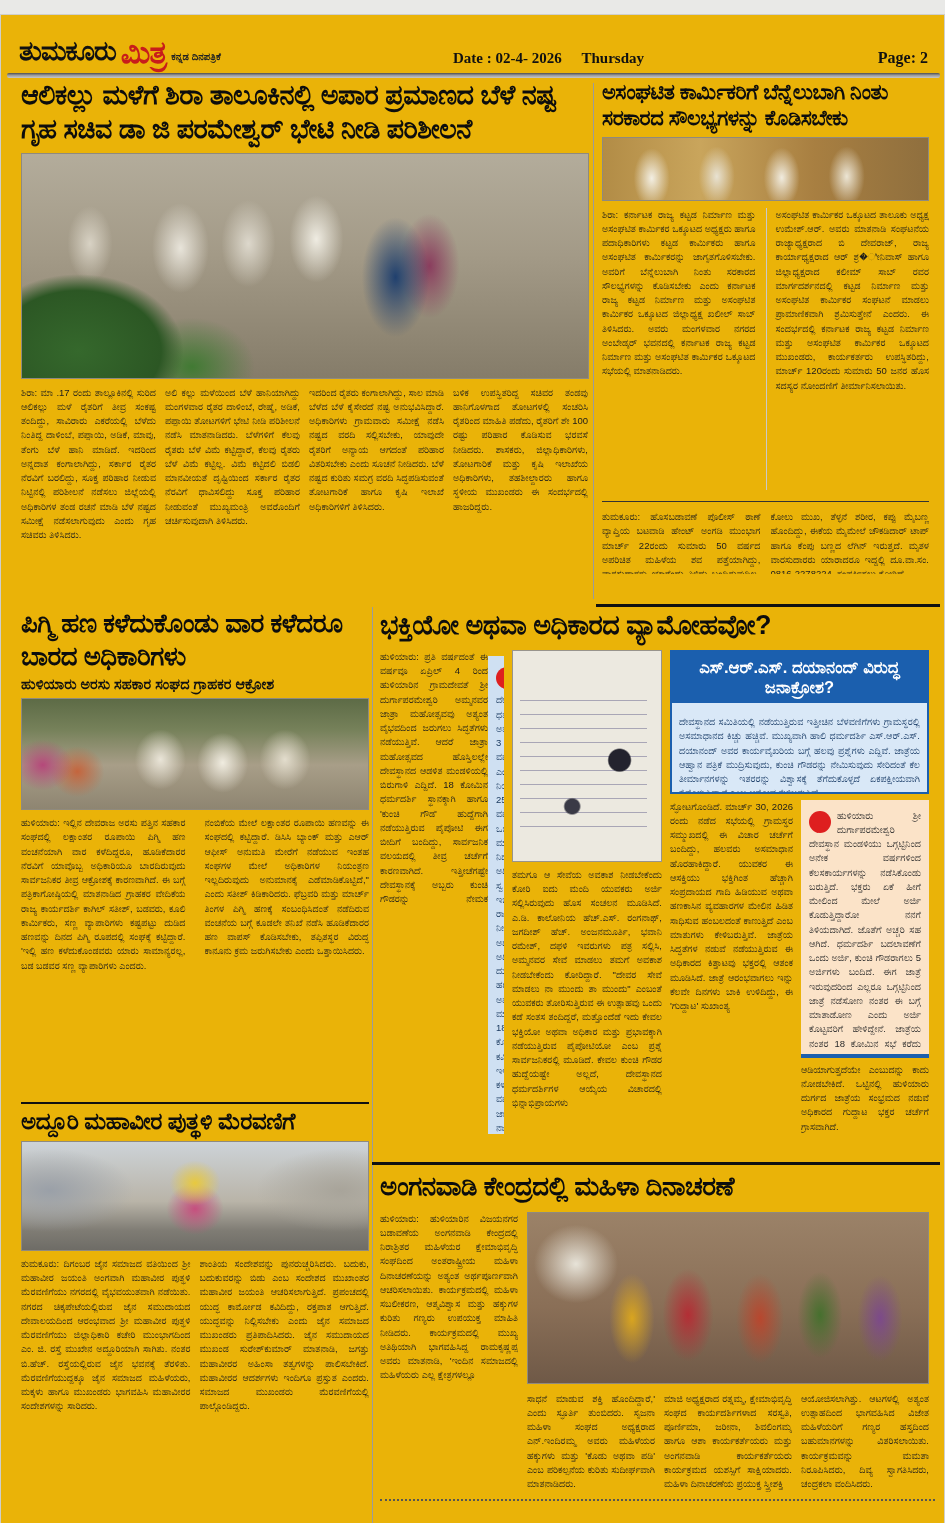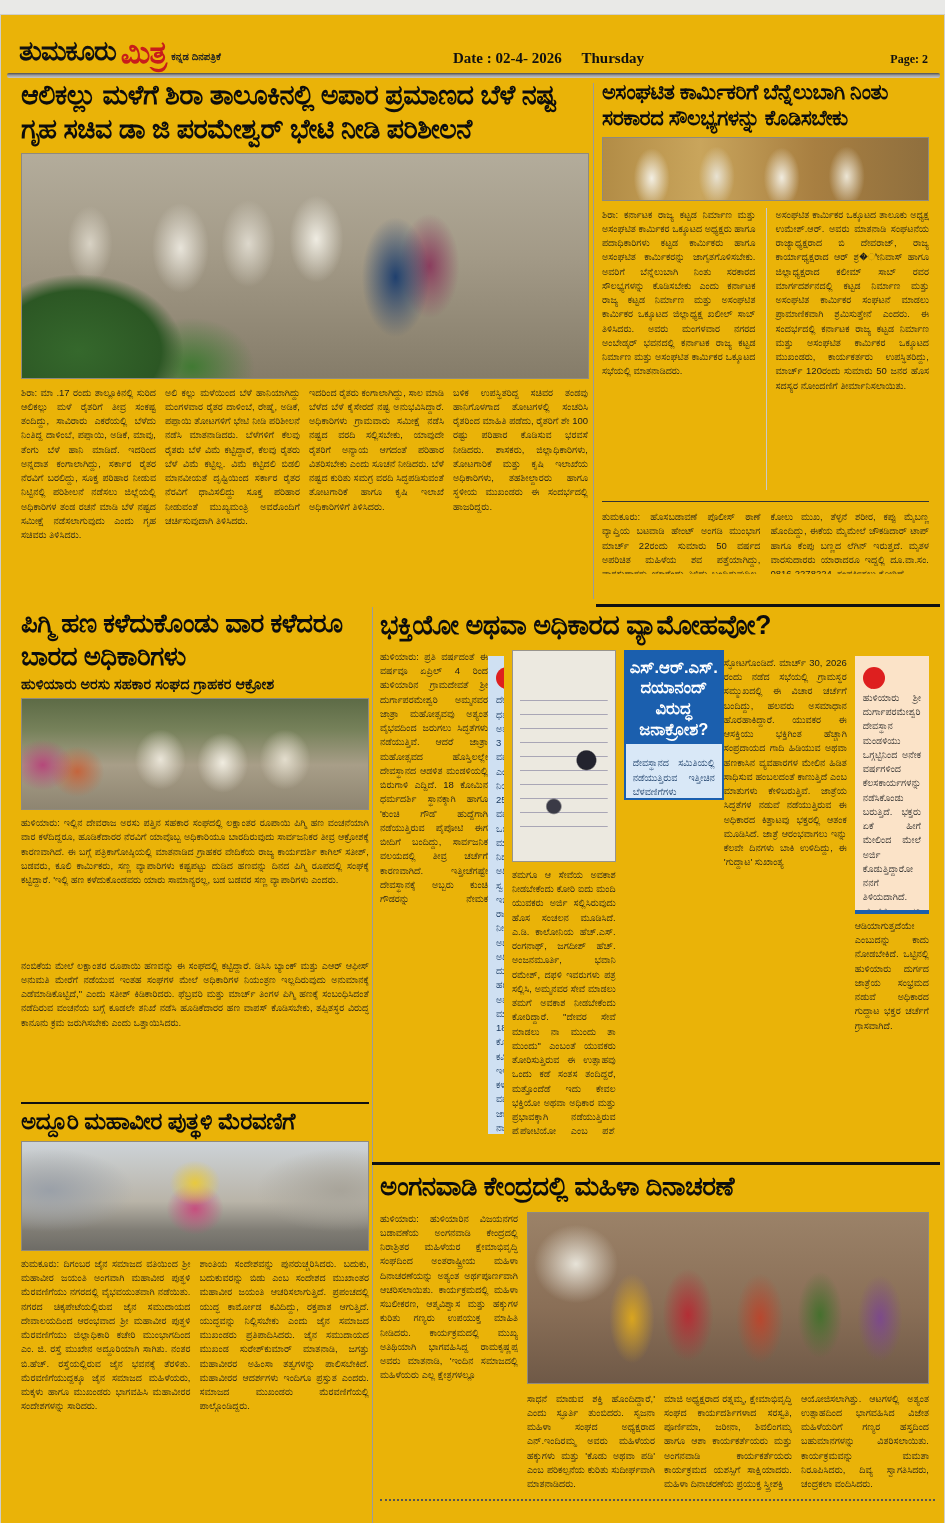--- a/index.html
+++ b/index.html
@@ -14,21 +14,21 @@
   .masthead {
     position:absolute; left:0; top:8px; width:945px; height:48px;
     display:flex; align-items:flex-end; padding:0 18px 4px 18px;
   }
   .brand { display:flex; align-items:flex-end; gap:5px; width:330px; }
   .brand-black { font-size:27px; font-weight:800; color:#111; letter-spacing:-1px; }
   .brand-red   { font-size:31px; font-weight:800; color:#c81d1b; letter-spacing:-1px; line-height:.9; }
   .brand-sub   { font-size:10px; font-weight:700; color:#222; padding-bottom:4px; }
   .dateline { flex:1; text-align:center; font-family:"Liberation Serif", serif; font-weight:700; font-size:15px; color:#111; }
   .dateline .day { margin-left:16px; }
-  .pageno { width:180px; text-align:right; font-family:"Liberation Serif", serif; font-weight:700; font-size:12px; color:#111; }
+  .pageno { width:180px; text-align:right; font-family:"Liberation Serif", serif; font-weight:700; font-size:16px; color:#111; }
   .header-rule { position:absolute; left:6px; top:58px; width:933px; height:5px;
     background:linear-gradient(180deg,#4e4e4e 0%,#9a9a9a 45%,#c9c9c9 100%); border-radius:2px;}
   
   .abs { position:absolute; }
   .headline { font-weight:800; color:#0d0d0d; line-height:1.25; letter-spacing:-.5px; }
   .bodytext { font-size:9.5px; line-height:1.5; text-align:justify; color:#1c1c1c; overflow:hidden; }
   .cols { display:flex; }
   .vrule { position:absolute; width:1px; background:#9b9b9b; }
   .hrule { position:absolute; background:#111; }
   .photo { position:relative; overflow:hidden; border:1px solid #8f8a7e; }
@@ -97,38 +97,38 @@
   #sec-bodyfound { left:601px; top:486px; width:327px; border-top:1px solid #333; padding-top:4px; }
   #sec-bodyfound .headline { font-size:24px; letter-spacing:0; }
   #sec-bodyfound .cols { gap:10px; margin-top:4px; height:64px; }
   #sec-bodyfound .cols > div { flex:1; }
   #hrule-sp { left:595px; top:589px; width:344px; height:3px; }
   
   #vrule-mid { left:371px; top:592px; height:923px; }
   #sec-pigmy { left:20px; top:592px; width:348px; }
   #sec-pigmy .headline { font-size:26px; }
   #sec-pigmy .subhead { font-size:14.5px; font-weight:700; margin-top:4px; color:#111; }
-  #sec-pigmy .cols { gap:19px; margin-top:6px; height:266px;flex-direction:column; }
+  #sec-pigmy .cols { gap:19px; margin-top:6px; height:266px; }
   #sec-pigmy .cols > div { flex:1; }
   
   #hrule-mv { left:20px; top:1087px; width:348px; height:2px; }
   #sec-mv { left:20px; top:1092px; width:348px; }
   #sec-mv .headline { font-size:23px; white-space:nowrap; }
   #sec-mv .cols { gap:9px; margin-top:6px; height:258px; }
   #sec-mv .cols > div { flex:1; }
   
   #sec-jatra { left:379px; top:591px; width:549px; }
   .kicker { font-size:19px; font-weight:800; color:#0d0d0d; white-space:nowrap; letter-spacing:-.3px; }
   #sec-jatra .headline { font-size:27px; margin-top:3px; }
   .jatra-content { display:flex; gap:8px; margin-top:7px; height:484px; }
   .j-col1 { width:124px; display:flex; flex-direction:row; }
   .j-col1-text { height:258px; }
   .j-col2 { width:150px; display:flex; flex-direction:column; }
   .j-col2-text { margin-top:6px; flex:1; }
-  .j-right { flex:1; display:flex; flex-direction:row; }
+  .j-right { flex:1; display:flex; flex-direction:column; }
   .info-box { border:2px solid #1b5fae; background:#d9e8f7; height:150px; overflow:hidden; }
   .info-box-title { background:#1b5fae; color:#fff; font-weight:800; font-size:16.5px; text-align:center; line-height:1.25; padding:5px 4px; }
   .info-box-body { font-size:9.5px; line-height:1.5; text-align:justify; color:#173a66; padding:12px 7px; }
   .j-right-row { display:flex; gap:8px; margin-top:6px; flex:1; }
   .j-col3 { width:123px; overflow:hidden; }
   .j-col4 { flex:1; display:flex; flex-direction:column; }
   .quote { position:relative; padding:9px 8px 7px 8px; overflow:hidden; }
   .quote-blue { background:#cfe0f2; margin-top:6px; flex:1; color:#16365c; }
   .quote-orange { background:#fbe3c8; height:258px; border-bottom:4px solid #1b5fae; color:#2b2b2b; }
   .quote .qtext { font-size:9.5px; line-height:1.5; text-align:justify; }

